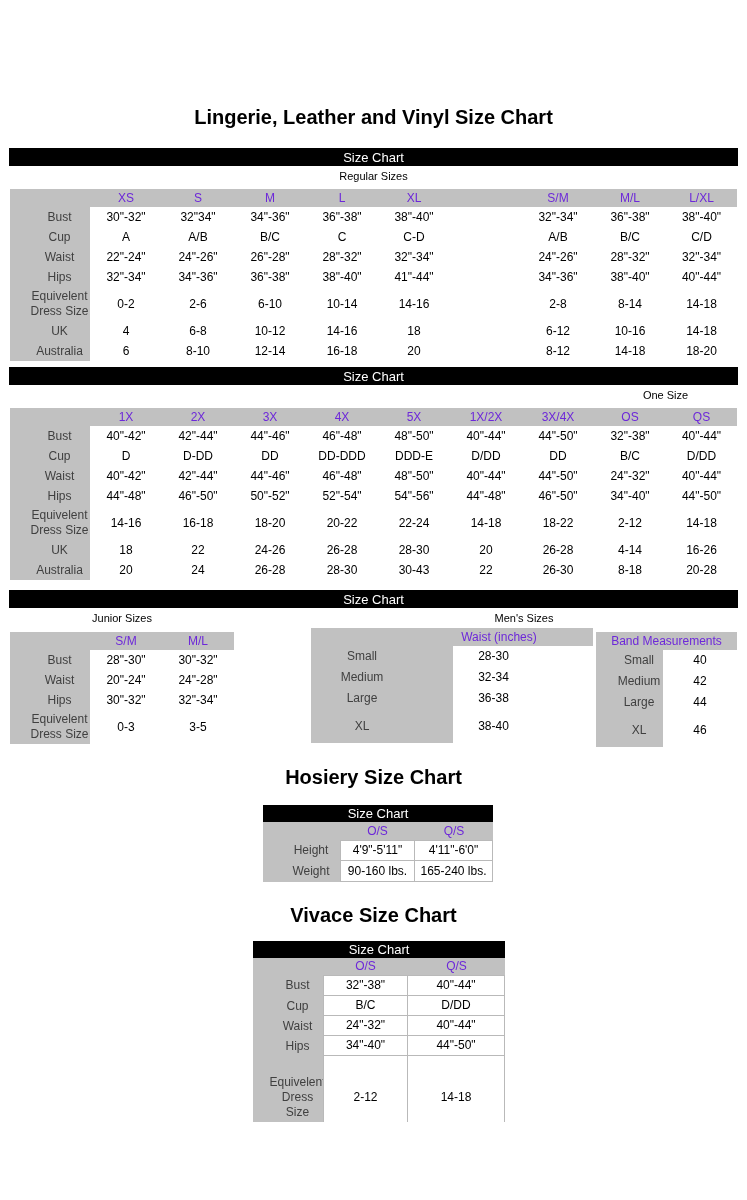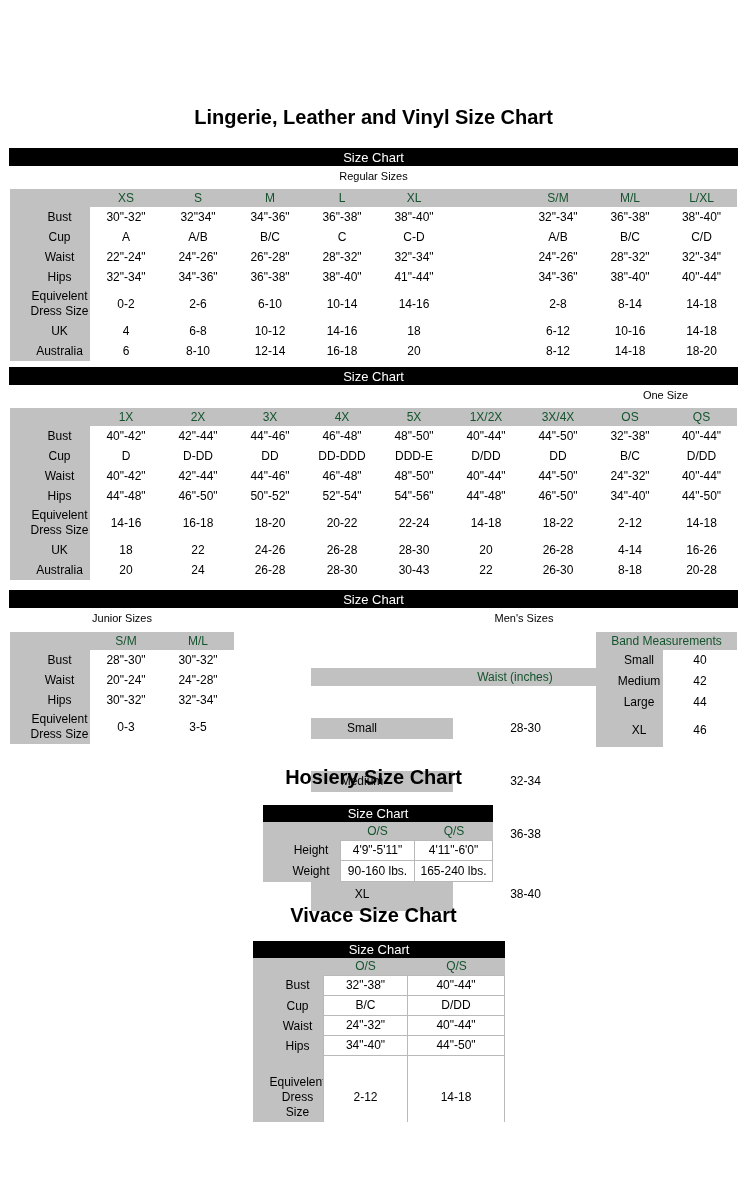--- a/index.html
+++ b/index.html
@@ -14,22 +14,22 @@
     background:#000; color:#fff; font-size:13px; height:18px;
     display:flex; align-items:center; justify-content:center;
   }
   .section-line { font-size:11px; text-align:center; }
   .sg { display:grid; }
   .cell {
     display:flex; align-items:center; justify-content:center;
     font-size:12px; line-height:15px; text-align:center; background:#fff;
     padding:2px 1px; white-space:pre-line;
   }
-  .hdr { background:#c1c1c1; color:#14532d; }
-  .lbl { background:#c1c1c1; color:#000000;padding-left:20px; }
+  .hdr { background:#c1c1c1; color:#6d28d9; }
+  .lbl { background:#c1c1c1; color:#404040;padding-left:20px; }
   #regular-table, #plus-table, #junior-table { grid-template-rows:18px; grid-auto-rows:minmax(20px,auto); }
   #mens-left, #mens-right { grid-template-rows:18px 21px 21px 21px 34px; }
   #hosiery-table { grid-template-rows:18px; grid-auto-rows:21px; }
   #vivace-table { grid-template-rows:17px; grid-auto-rows:minmax(17px,auto); }
   
   .bordered .val { border-right:1px solid #b9b9b9; border-bottom:1px solid #b9b9b9; }
   .bordered .cell.val:nth-child(3n+2) { border-left:1px solid #b9b9b9; }
   .bordered .cell:nth-child(5), .bordered .cell:nth-child(6) { border-top:1px solid #b9b9b9; }
   #vivace-table .cell:nth-child(n+16) { border-bottom:none; }
   
@@ -225,21 +225,21 @@
     <div class="cell lbl">Waist</div>
     <div class="cell val">20"-24"</div>
     <div class="cell val">24"-28"</div>
     <div class="cell lbl">Hips</div>
     <div class="cell val">30"-32"</div>
     <div class="cell val">32"-34"</div>
     <div class="cell lbl">Equivelent Dress Size</div>
     <div class="cell val">0-3</div>
     <div class="cell val">3-5</div>
   </div>
-<div id="mens-left" class="abs sg" style="top: 668px; left: 311px; grid-template-columns: 142px 140px; gap: 32px;">
+<div id="mens-left" class="abs sg" style="top: 628px; left: 311px; grid-template-columns: 142px 140px;">
     <div class="cell hdr mh" style="grid-column: span 2;">Waist (inches)</div>
     <div class="cell lbl">Small</div>
     <div class="cell val">28-30</div>
     <div class="cell lbl">Medium</div>
     <div class="cell val">32-34</div>
     <div class="cell lbl">Large</div>
     <div class="cell val">36-38</div>
     <div class="cell lbl">XL</div>
     <div class="cell val">38-40</div>
   </div>

